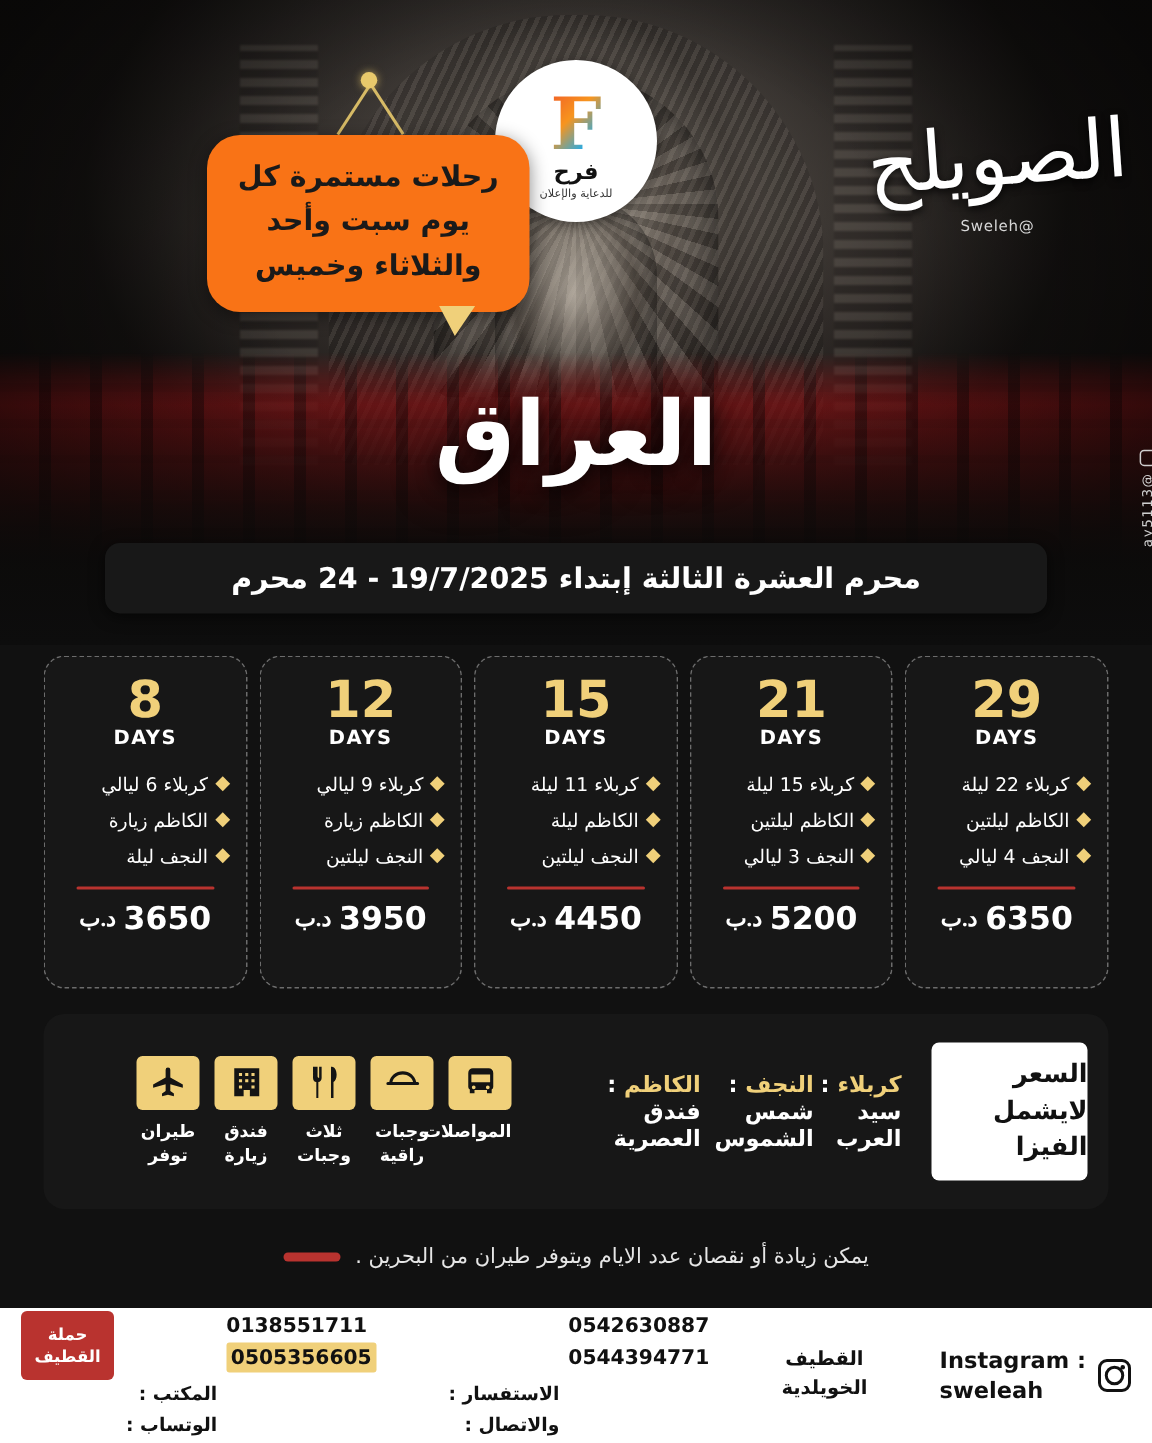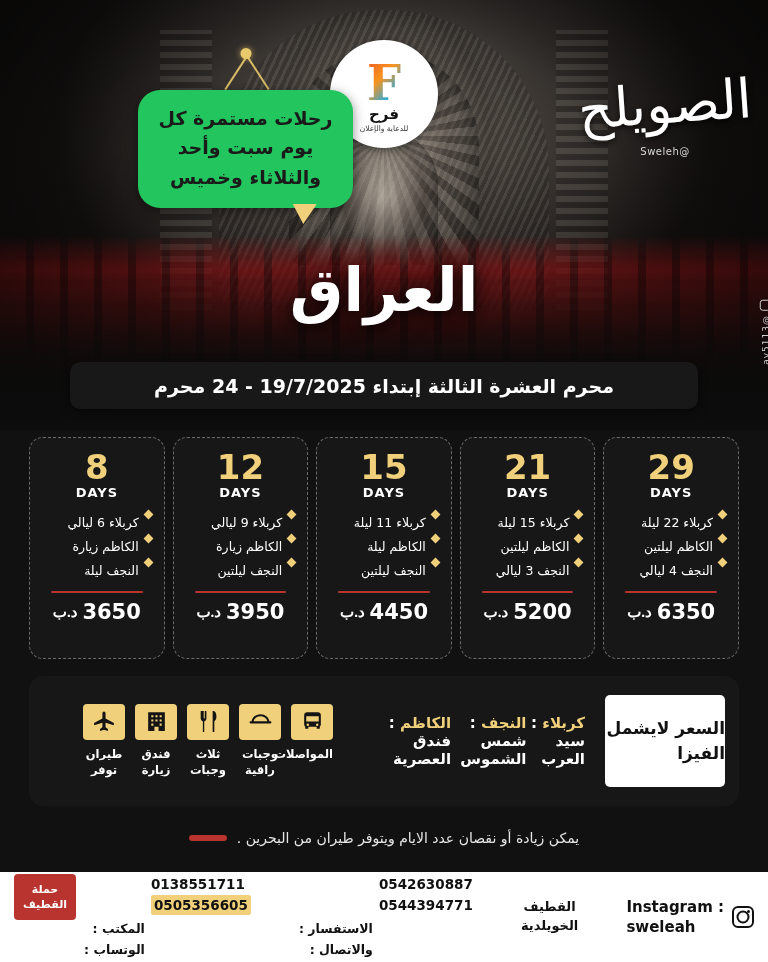--- a/index.html
+++ b/index.html
@@ -126,21 +126,21 @@
     position: absolute; left: 50%; top: 0; transform: translateX(-50%);
     width: 11px; height: 11px; border-radius: 50%; background: #e8c96b;
     box-shadow: 0 0 6px rgba(232,201,107,.7);
   }
   .bubble-hanger .str-l, .bubble-hanger .str-r {
     position: absolute; top: 8px; width: 1.6px; height: 40px; background: #e8c96b; opacity: .9;
   }
   .bubble-hanger .str-l { left: 50%; transform-origin: top; transform: rotate(33deg); }
   .bubble-hanger .str-r { left: 50%; transform-origin: top; transform: rotate(-33deg); }
   .bubble {
-    background: #22c55e;
+    background: #f97316;
     border-radius: 22px;
     padding: 14px 16px 16px;
     color: #1a1a1a;
     text-align: center;
     font-size: 19px; font-weight: bold; line-height: 1.55;
     box-shadow: 0 3px 12px rgba(0,0,0,.45);
     position: relative;
   }
   .bubble::after {
     content: ""; position: absolute; bottom: -16px; right: 38px;
@@ -192,21 +192,21 @@
   }
   .pkg-days {
     font-size: 34px; font-weight: bold; color: #f0d07a; line-height: 1;
     font-family: "DejaVu Sans", sans-serif;
   }
   .pkg-days-label {
     font-size: 13px; font-weight: bold; color: #fff; letter-spacing: 1px; margin-top: 1px;
   }
   .pkg-lines { margin-top: 11px; width: 100%; }
   .pkg-line {
-    display: flex; justify-content: flex-start; gap: 6px;
+    display: flex; align-items: center; justify-content: flex-start; gap: 6px;
     color: #ffffff; font-size: 12.5px; line-height: 1.9;
     padding-right: 4px;
   }
   .diamond {
     width: 7px; height: 7px; background: #f0d07a; transform: rotate(45deg);
     flex: 0 0 auto;
   }
   .pkg-sep {
     width: 78%; height: 2px; background: #b9332f; margin: 9px auto 7px; border-radius: 2px;
   }
@@ -219,21 +219,21 @@
   
   .info-panel {
     position: absolute; top: 676px; left: 50%; transform: translateX(-50%);
     width: 710px; height: 130px;
     background: #171717;
     border-radius: 14px;
     display: flex; align-items: center;
     padding: 10px 14px;
   }
   .visa-box {
-    width: 120px; height: 92px;
+    width: 104px; height: 92px;
     background: #fff; color: #111;
     border-radius: 5px;
     display: flex; flex-direction: column; align-items: center; justify-content: center;
     font-size: 17px; font-weight: bold; line-height: 1.45;
     margin-left: 10px;
   }
   .hotels {
     width: 222px;
     display: flex; flex-direction: row; justify-content: center; gap: 3px;
     padding: 0 10px;

